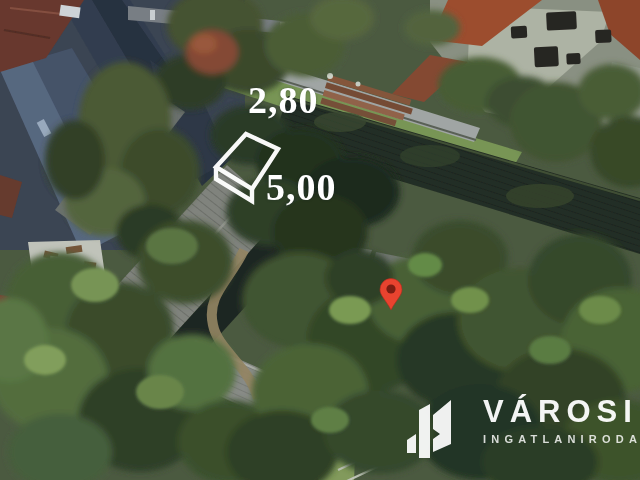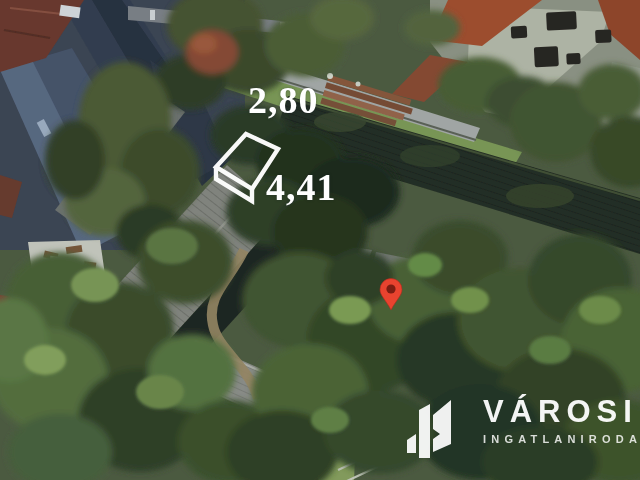--- a/index.html
+++ b/index.html
@@ -256,21 +256,21 @@
 
     <g>
       <path d="M391,310 C385.5,299.5 380,295.5 380,289.5
                A11,11 0 1 1 402,289.5
                C402,295.5 396.5,299.5 391,310 Z" fill="#e8432f" stroke="#b32a1c" stroke-width="0.6"></path>
       <circle cx="391" cy="289" r="4.6" fill="#7c1d12"></circle>
     </g>
   </svg>
 
   <div class="dim-label" id="dim-width">2,80</div>
-  <div class="dim-label" id="dim-length">4,41</div>
+  <div class="dim-label" id="dim-length">5,00</div>
 
   <div id="watermark">
     <span>
       <svg width="48" height="66" viewBox="0 0 48 66" opacity="0.93">
 
         <polygon points="3,44 12,38 12,57 3,57" fill="#ffffff"></polygon>
 
         <polygon points="15,14 26,8 26,62 15,62" fill="#ffffff"></polygon>
 
         <path d="M29,19 L47,4 L47,48 L29,56 L29,43 L36,38 L29,33 Z" fill="#ffffff"></path>

